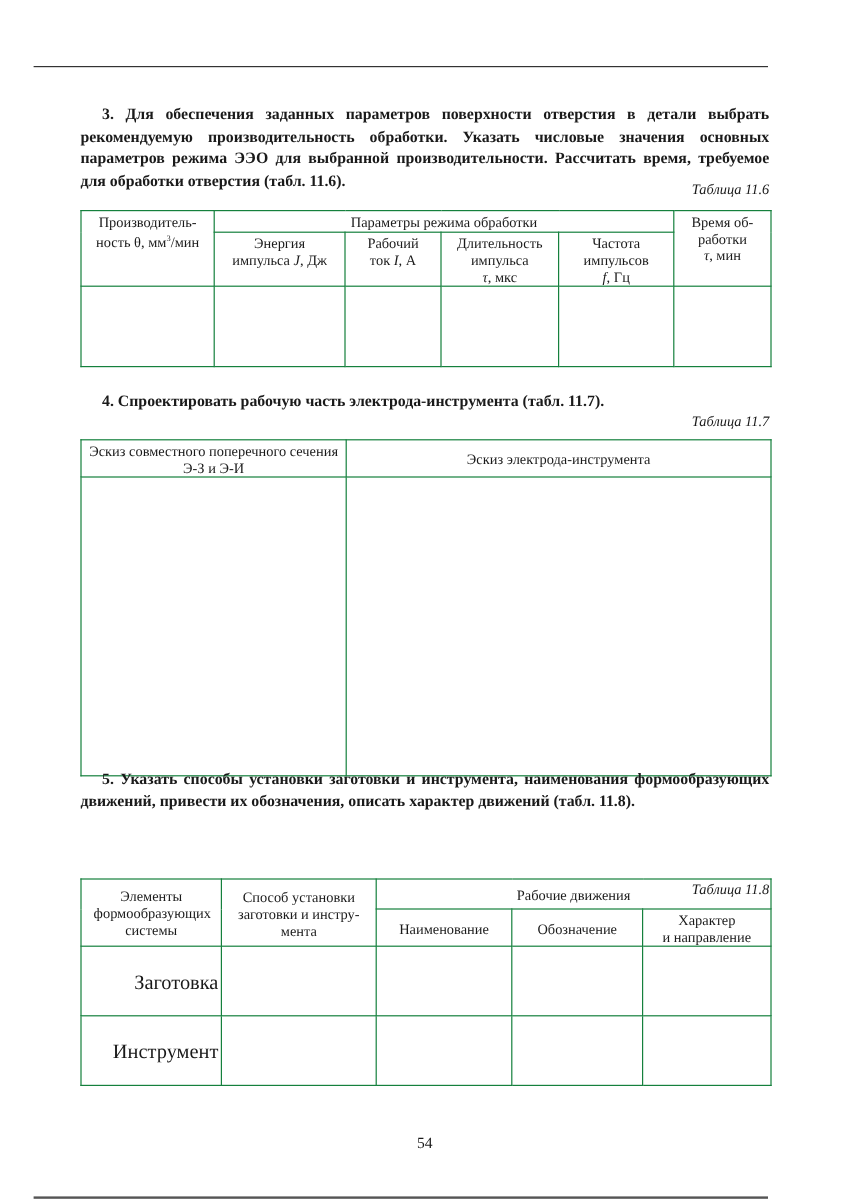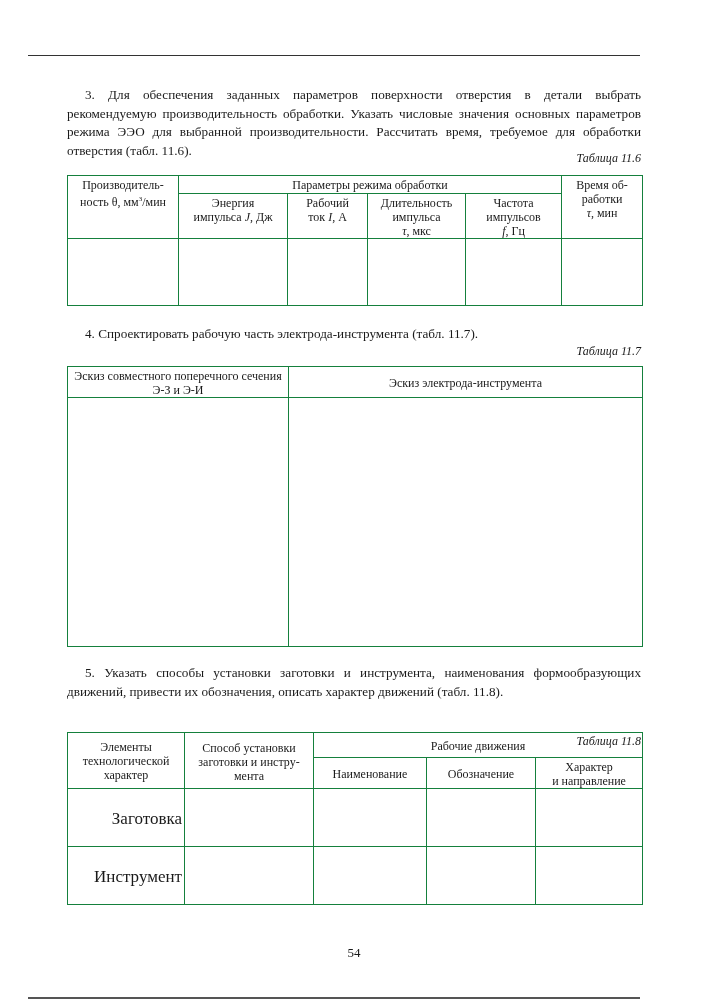--- a/index.html
+++ b/index.html
@@ -1,20 +1,20 @@
 <!DOCTYPE html>
 <html><head>
 <meta charset="utf-8">
 <style>
   html, body { margin: 0; padding: 0; background: #ffffff; }
   body { width: 708px; height: 1000px; position: relative; overflow: hidden;
          font-family: "Liberation Serif", "DejaVu Serif", serif; color: #1a1a1a; }
   .rule { position: absolute; height: 1px; background: #333; }
   .para { position: absolute; left: 67px; width: 574px; font-size: 13.2px; line-height: 18.5px;
-          text-align: justify; text-indent: 18px; }
+          text-align: justify; text-indent: 18px; font-weight: bold; }
   .caption { position: absolute; right: 67px; font-size: 12px; font-style: italic; }
   table { position: absolute; border-collapse: collapse; table-layout: fixed; font-size: 12px; }
   td { border: 1px solid #15803d; text-align: center; vertical-align: top; line-height: 14px; padding: 2px 2px 0 2px; }
   td.left { text-align: right; vertical-align: middle; padding-left: 6px; font-size: 17px; }
   .pagenum { position: absolute; top: 945px; left: 0; width: 708px; text-align: center; font-size: 13px; }
   i { font-style: italic; }
 </style>
 </head>
 <body>
 
@@ -68,34 +68,34 @@
     <td>Эскиз совместного поперечного сечения Э-З и Э-И</td>
     <td style="vertical-align:middle;">Эскиз электрода-инструмента</td>
   </tr>
   <tr style="height:249px;">
     <td></td>
     <td></td>
   </tr>
 </tbody>
   </table>
 
-<div class="para" style="top:664px;">5. Указать способы установки заготовки и инструмента, наименования формообразующих движений, привести их обозначения, описать характер движений (табл. 11.8).</div>
+<div class="para" style="top:640px;">5. Указать способы установки заготовки и инструмента, наименования формообразующих движений, привести их обозначения, описать характер движений (табл. 11.8).</div>
 <div class="caption" style="top:734px;">Таблица 11.8</div>
 
 <table style="left:67px; top:732px; width:575px;">
   <colgroup>
     <col style="width:117px">
       <col style="width:129px">
       <col style="width:113px">
     <col style="width:109px">
       <col style="width:107px">
   </colgroup>
   <tbody>
       <tr style="height:25px;">
-    <td rowspan="2" style="vertical-align:middle; padding:0 10px;">Элементы технологической характер</td>
+    <td rowspan="2" style="vertical-align:middle; padding:0 10px;">Элементы формообразующих системы</td>
     <td rowspan="2" style="vertical-align:middle;">Способ установки<br>заготовки и инстру-<br>мента</td>
     <td colspan="3" style="vertical-align:middle;text-align:center;">Рабочие движения</td>
   </tr>
   <tr style="height:31px;">
     <td style="vertical-align:middle;">Наименование</td>
     <td style="vertical-align:middle;">Обозначение</td>
     <td style="vertical-align:middle;">Характер<br>и направление</td>
   </tr>
   <tr style="height:58px;">
     <td class="left">Заготовка</td>

